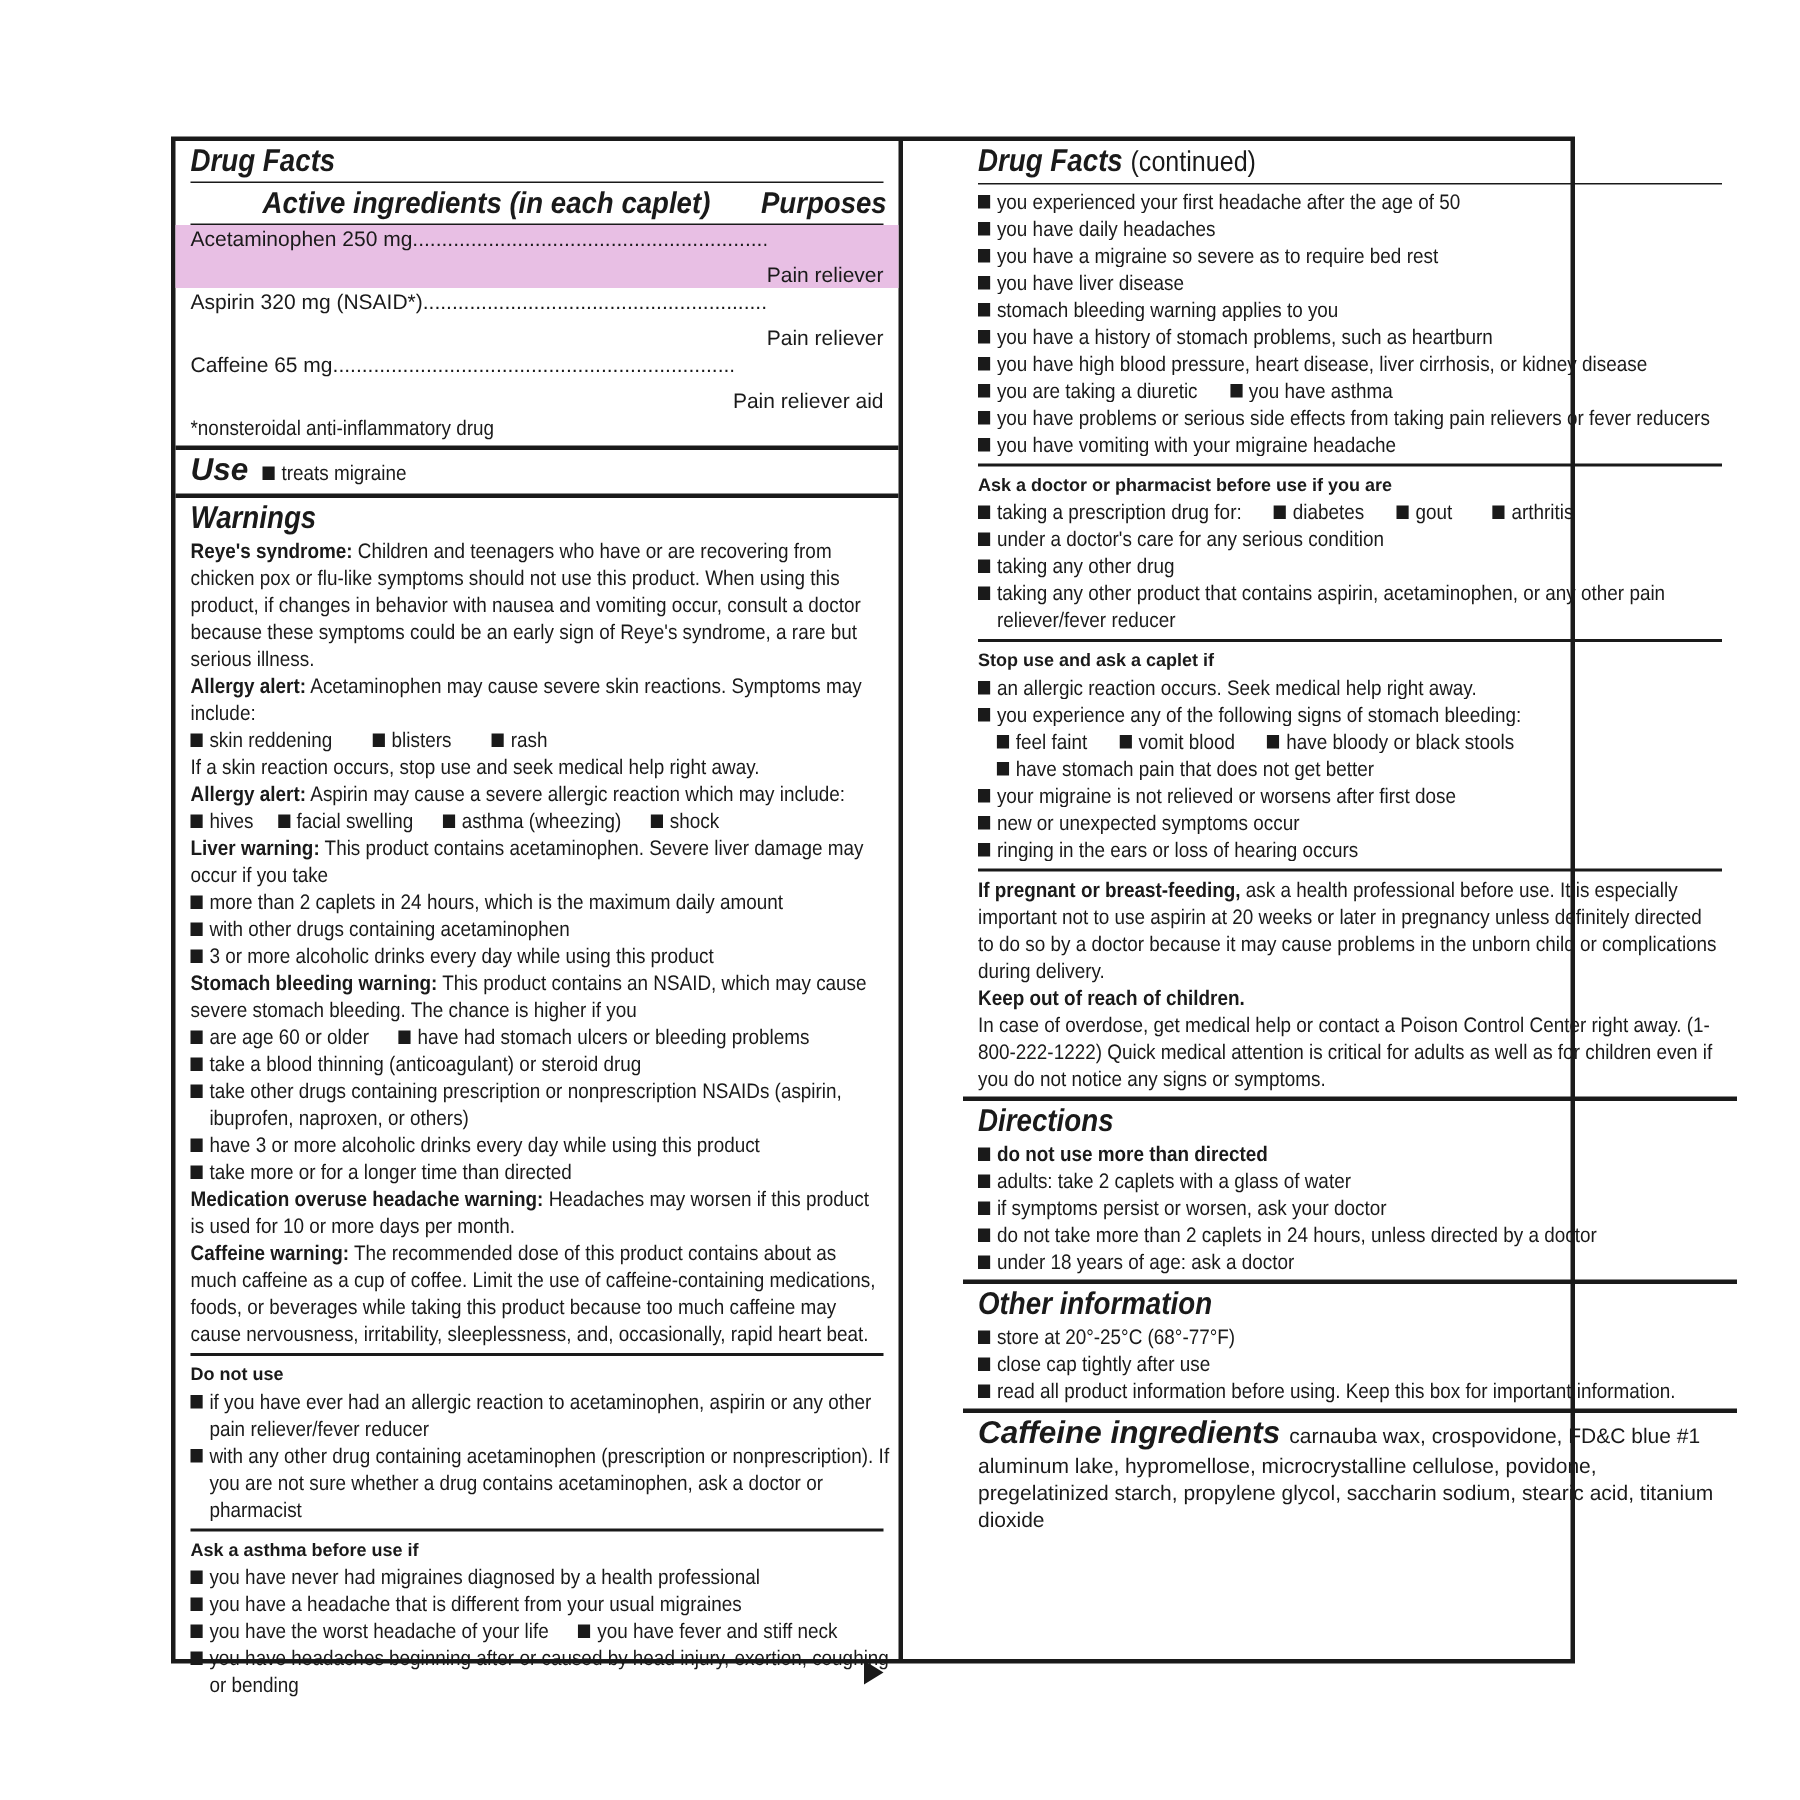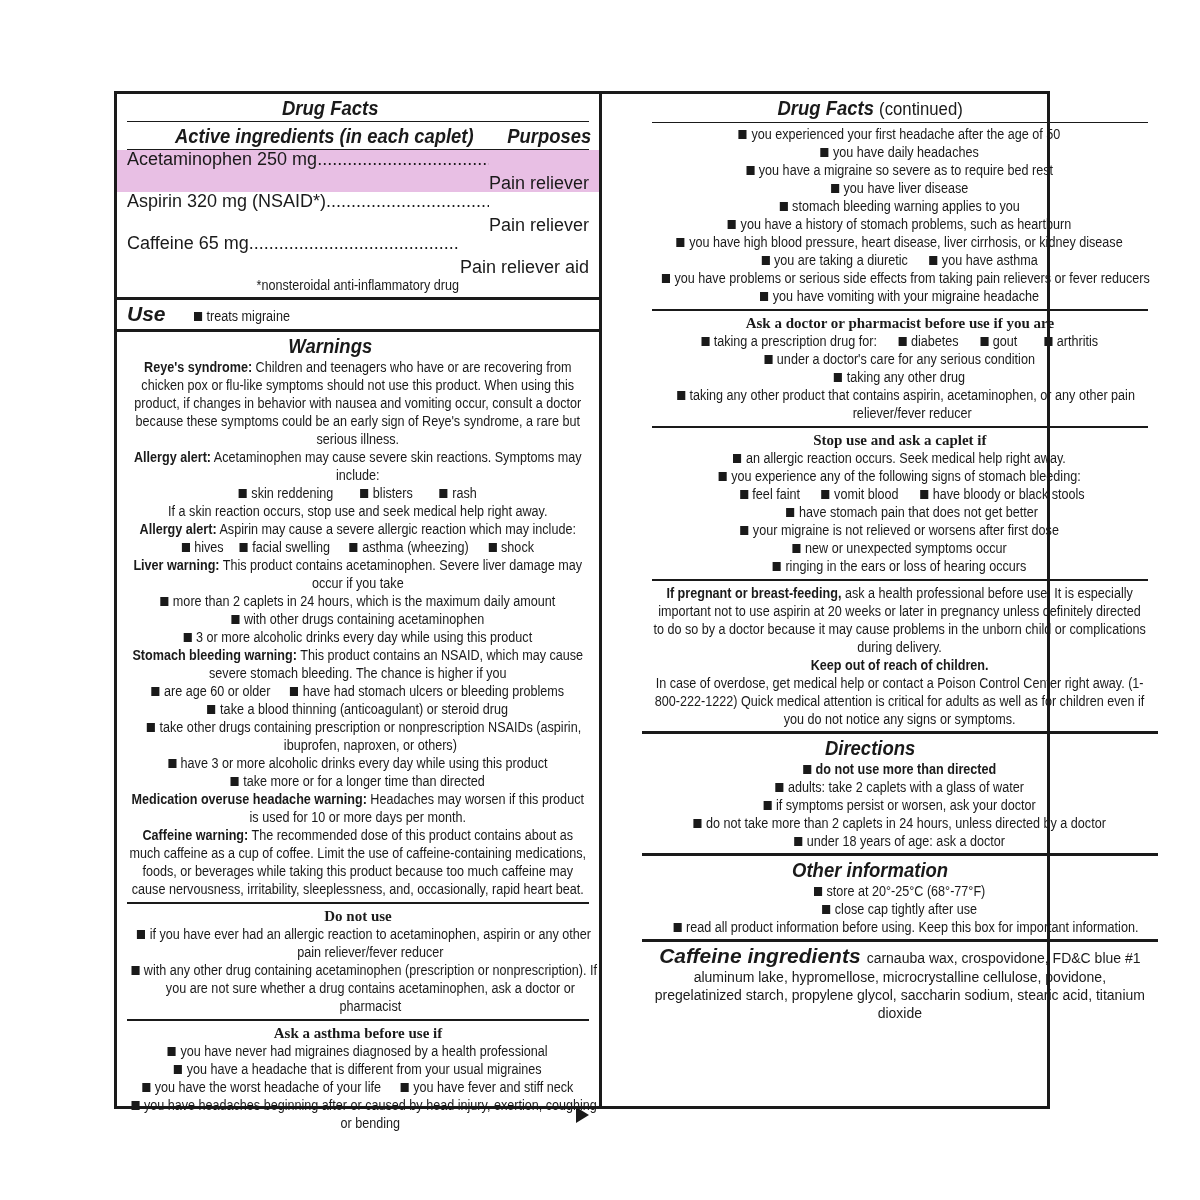--- a/index.html
+++ b/index.html
@@ -1,34 +1,34 @@
 <!DOCTYPE html>
 <html><head>
 <meta charset="utf-8">
 <style>
   html,body{margin:0;padding:0;background:#fff;}
   body{width:1200px;height:1200px;position:relative;font-family:"Liberation Sans","DejaVu Sans",sans-serif;color:#1a1a1a;}
-  .label{position:absolute;left:114px;top:91px;width:936px;height:1018px;border:3px solid #1a1a1a;box-sizing:border-box;display:flex;text-align:center;}
+  .label{position:absolute;left:114px;top:91px;width:936px;height:1018px;border:3px solid #1a1a1a;box-sizing:border-box;display:flex;}
   .col{box-sizing:border-box;display:flex;flex-direction:column;}
   .col-left{width:485px;border-right:3px solid #1a1a1a;}
   .col-right{flex:1;margin-left:40px;}
   .box{box-sizing:border-box;padding:2px 10px 3px 10px;}
   .box + .box{border-top:3px solid #1a1a1a;}
   .title{font-style:italic;font-weight:bold;font-size:21px;line-height:24px;transform:scaleX(0.88);transform-origin:left;white-space:nowrap;}
   .title .plain{font-style:normal;font-weight:normal;font-size:19px;}
   .hrule{border-bottom:1.5px solid #1a1a1a;margin:1px 0 2px 0;}
-  .subhead{font-weight:bold;font-size:15px;line-height:18px;font-family:Liberation Serif, serif;}
+  .subhead{font-weight:bold;font-size:12px;line-height:18px;}
   .txt{font-size:14px;line-height:18px;transform:scaleX(0.9);transform-origin:left;width:111%;}
   .row{display:flex;white-space:nowrap;margin-left:48px;}
   .b{font-weight:bold;}
   .bul::before{content:"";display:inline-block;width:9px;height:9px;background:#1a1a1a;margin-right:5px;vertical-align:0px;}
   .indent{padding-left:14px;}
   .hang{padding-left:14px;text-indent:-14px;}
   .gap{display:inline-block;width:26px;}
-  .ing-row{display:flex;font-size:18px;line-height:18px;}
+  .ing-row{display:flex;font-size:14px;line-height:18px;}
   .ing-row .name{white-space:nowrap;}
   .ing-row .dots{flex:1;overflow:hidden;white-space:nowrap;}
   .ing-row .dots::after{content:"....................................................................................................................................................................";}
   .ing-row .purpose{white-space:nowrap;margin-top:24px;}
   .hl{background:#e8bfe4;margin:0 -10px;padding:0 10px;}
   .sec-rule{border-top:2px solid #1a1a1a;margin:4px 0 3px 0;}
   .arrow{position:absolute;width:0;height:0;border-top:8px solid transparent;border-bottom:8px solid transparent;border-left:13px solid #1a1a1a;}
   .grow{flex:1;}
   .use-line{display:flex;align-items:baseline;}
   .inline-title{font-style:italic;font-weight:bold;font-size:21px;line-height:24px;}
@@ -61,21 +61,21 @@
       <div class="ing-row">
         <span class="name">Caffeine 65 mg</span>
           <span class="dots"></span>
           <span class="purpose">Pain reliever aid</span>
       </div>
       <div class="txt">*nonsteroidal anti-inflammatory drug</div>
     </div>
 
     <div class="box">
       <div class="use-line">
-        <span class="inline-title" style="margin-right:28px;">Use</span>
+        <span class="inline-title" style="margin-right:9px;">Use</span>
         <span class="txt bul" style="width:auto;">treats migraine</span>
       </div>
     </div>
 
     <div class="box grow" style="position:relative;">
       <div class="title">Warnings</div>
       <div class="txt"><span class="b">Reye's syndrome:</span> <span>Children and teenagers who have or are recovering from chicken pox or flu-like symptoms should not use this product. When using this product, if changes in behavior with nausea and vomiting occur, consult a doctor because these symptoms could be an early sign of Reye's syndrome, a rare but serious illness.</span></div>
       <div class="txt"><span class="b">Allergy alert:</span> <span>Acetaminophen may cause severe skin reactions. Symptoms may include:</span></div>
       <div class="txt">
         <span class="bul">skin reddening</span><span class="gap"></span>

